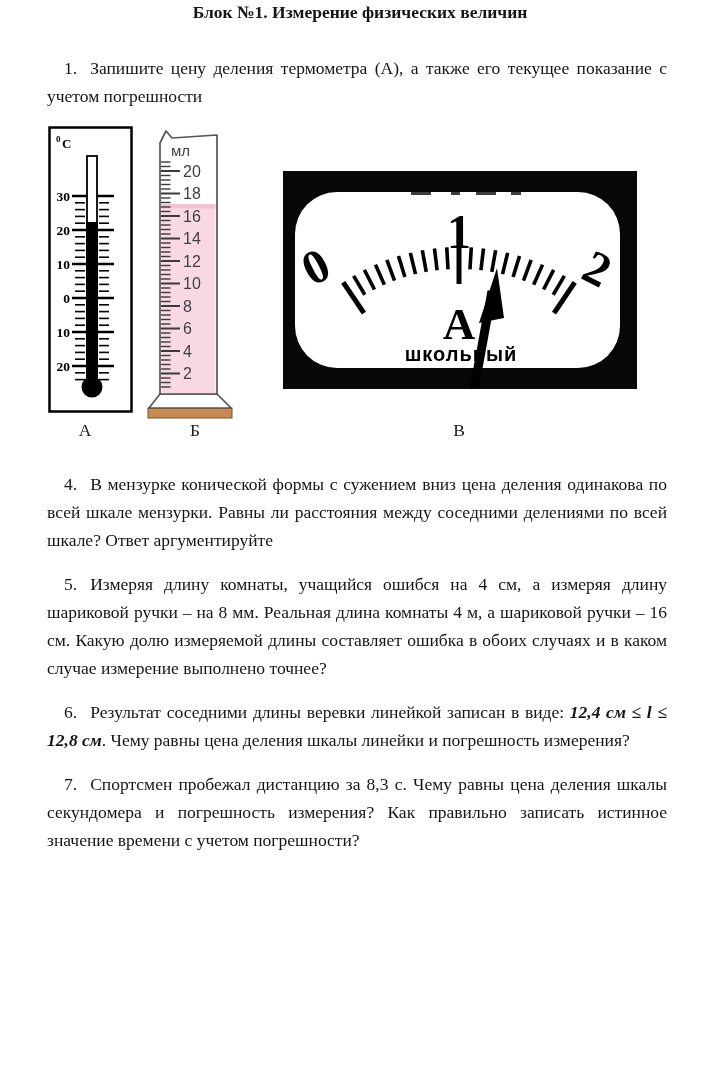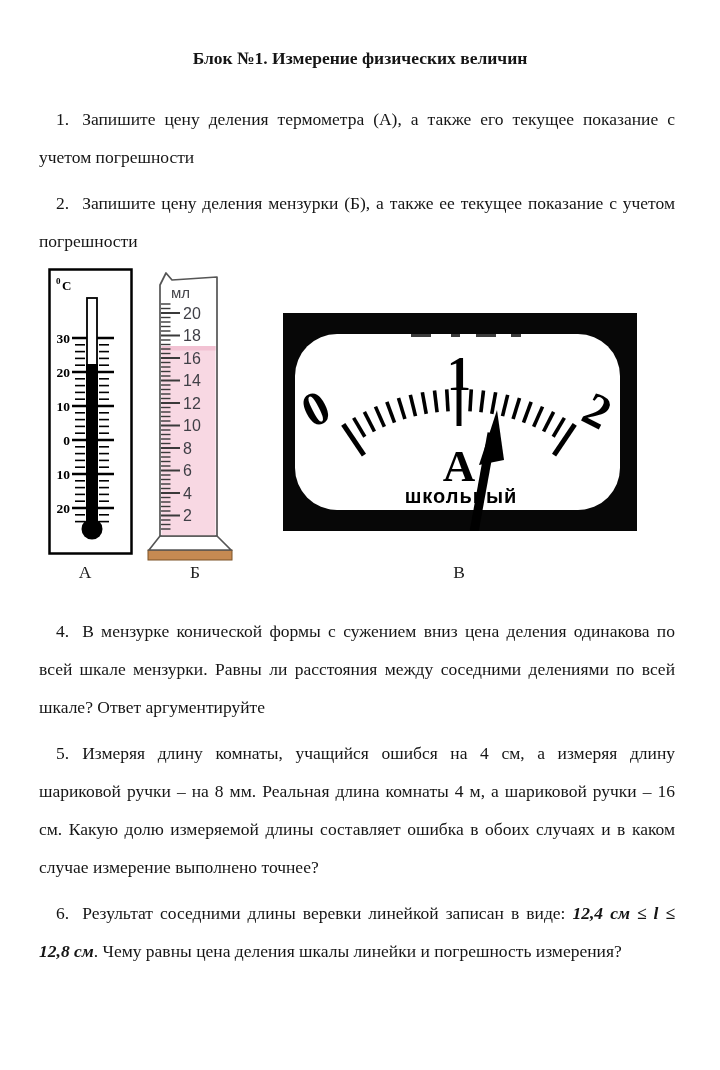--- a/index.html
+++ b/index.html
@@ -4,25 +4,25 @@
 <style>
   html,body{margin:0;padding:0;}
   body{
     width:720px;height:1070px;background:#ffffff;
     font-family:"Liberation Serif", serif;color:#151515;
     overflow:hidden;
   }
   .page{position:relative;width:720px;height:1070px;}
   .title{
     text-align:center;font-weight:bold;font-size:17.5px;line-height:24px;
-    padding-top:46px;margin:0 0 30px 0;
+    margin:0 0 30px 0;
   }
   .qblock{margin:0 37px 0 31px;}
   p.question{
-    margin:8px;font-size:17.5px;line-height:38px;
+    margin:16px;font-size:17.5px;line-height:28px;
     text-align:justify;text-indent:17px;
   }
   .qnum{margin-right:13px;}
   .formula{font-style:italic;font-weight:bold;}
   .figures{position:relative;height:322px;margin-top:8px;}
   .fig{position:absolute;}
   .fig-thermo{left:48px;top:0;width:85px;height:287px;}
   .fig-cyl{left:147px;top:2px;width:86px;height:292px;}
   .fig-amm{left:283px;top:45px;width:354px;height:218px;}
   .fig-label{
@@ -40,21 +40,20 @@
 </style>
 </head>
 <body>
 
 <div class="page">
 
   <h1 class="title">Блок №1. Измерение физических величин</h1>
 
   <div class="qblock">
     <p class="question"><span class="qnum">1.</span><span>Запишите цену деления термометра (А), а также его текущее показание с учетом погрешности</span></p>
-    <p class="question"><span class="qnum">2.</span><span>Запишите цену деления мензурки (Б), а также ее текущее показание с учетом погрешности</span></p>
   </div>
 
   <div class="figures">
 
     <svg class="fig fig-thermo" viewBox="0 0 85 287">
       <rect x="1.5" y="1.5" width="82" height="284" fill="#ffffff" stroke="#000" stroke-width="2.5"></rect>
       <text x="8" y="16" class="th-unit-sup">0</text>
       <text x="14" y="22" class="th-unit">C</text>
       <g id="thermo-ticks">
           <line x1="24" y1="70" x2="66" y2="70" stroke="#000" stroke-width="2.6"></line>
@@ -238,15 +237,16 @@
     <span class="fig-label" style="left:195px">Б</span>
     <span class="fig-label" style="left:459px">В</span>
   </div>
 
   <div class="qblock" style="margin-top:22px">
     <p class="question"><span class="qnum">4.</span><span>В мензурке конической формы с сужением вниз цена деления одинакова по всей шкале мензурки. Равны ли расстояния между соседними делениями по всей шкале? Ответ аргументируйте</span></p>
     <p class="question"><span class="qnum">5.</span><span>Измеряя длину комнаты, учащийся ошибся на 4 см, а измеряя длину шариковой ручки – на 8 мм. Реальная длина комнаты 4 м, а шариковой ручки – 16 см. Какую долю измеряемой длины составляет ошибка в обоих случаях и в каком случае измерение выполнено точнее?</span></p>
     <p class="question"><span class="qnum">6.</span><span>Результат соседними длины веревки линейкой записан в виде:</span>
       <span class="formula">12,4 см ≤ l ≤ 12,8</span>
       <span class="formula">см</span><span>. Чему равны цена деления шкалы линейки и погрешность измерения?</span></p>
+    <p class="question"><span class="qnum">7.</span><span>Спортсмен пробежал дистанцию за 8,3 с. Чему равны цена деления шкалы секундомера и погрешность измерения? Как правильно записать истинное значение времени с учетом погрешности?</span></p>
   </div>
 
 </div>
 
 </body></html>

